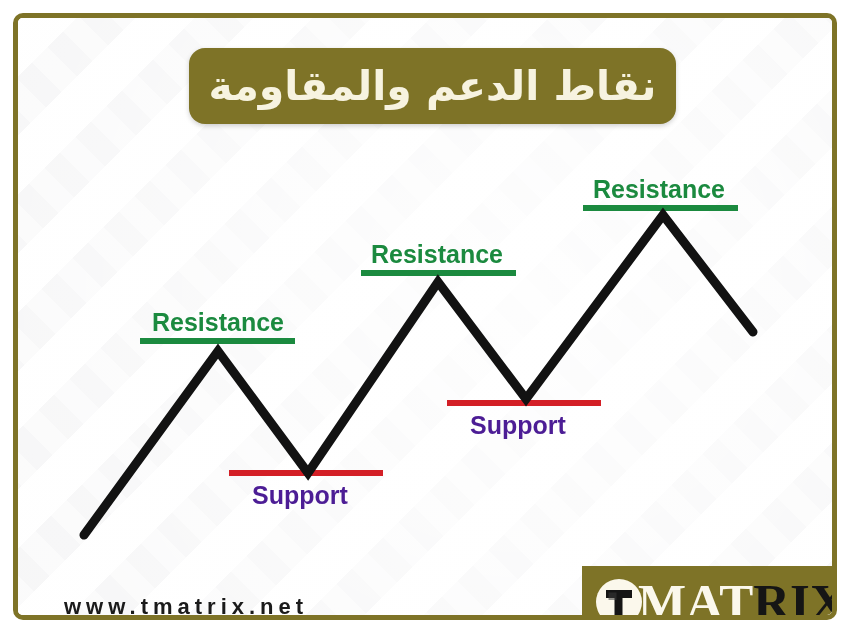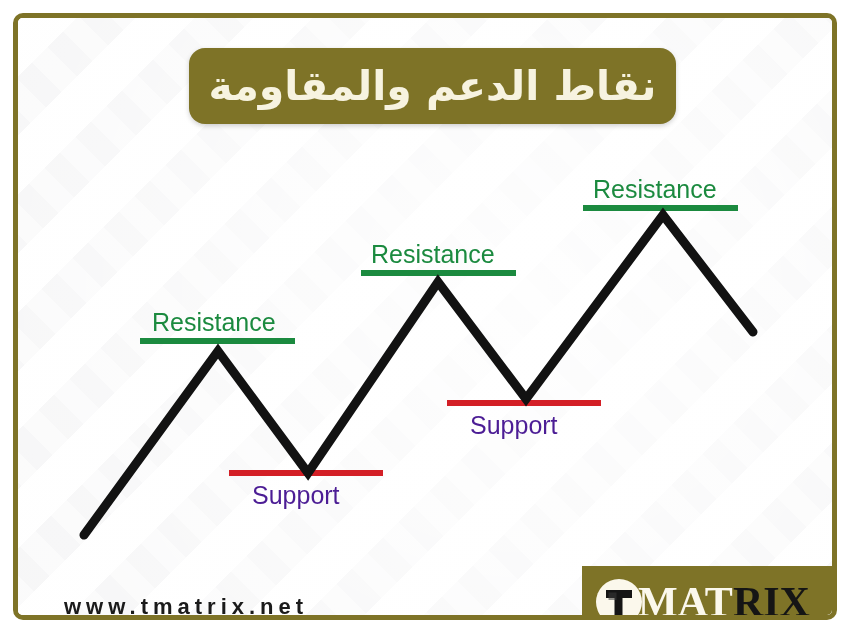--- a/index.html
+++ b/index.html
@@ -85,21 +85,21 @@
     top: 0;
     width: 824px;
     height: 607px;
   }
 
   
   .zone-label {
     position: absolute;
     white-space: nowrap;
     font-family: "Liberation Sans", sans-serif;
-    font-weight: normal;
+    font-weight: bold;
     font-size: 25px;
     line-height: 1;
   }
   .res-label { color: #1b8a3f; }
   .sup-label { color: #4c1d95; }
 
   
   #site-url {
     position: absolute;
     left: 46px;
@@ -130,21 +130,21 @@
     width: 46px;
     height: 46px;
     border-radius: 50%;
     background: #fbf8ec;
     flex: 0 0 auto;
     margin-right: 2px;
   }
   #brand-mark svg { position: absolute; left: 0; top: 0; }
   #brand-name {
     font-family: "Liberation Serif", "DejaVu Serif", serif;
-    font-size: 42px;
+    font-size: 51px;
     font-weight: bold;
     letter-spacing: 0px;
     line-height: 1;
     white-space: nowrap;
     margin-left: -6px;
   }
   #brand-name .light { color: #fbf8ec; }
   #brand-name .dark  { color: #151515; }
 </style>
 </head>

